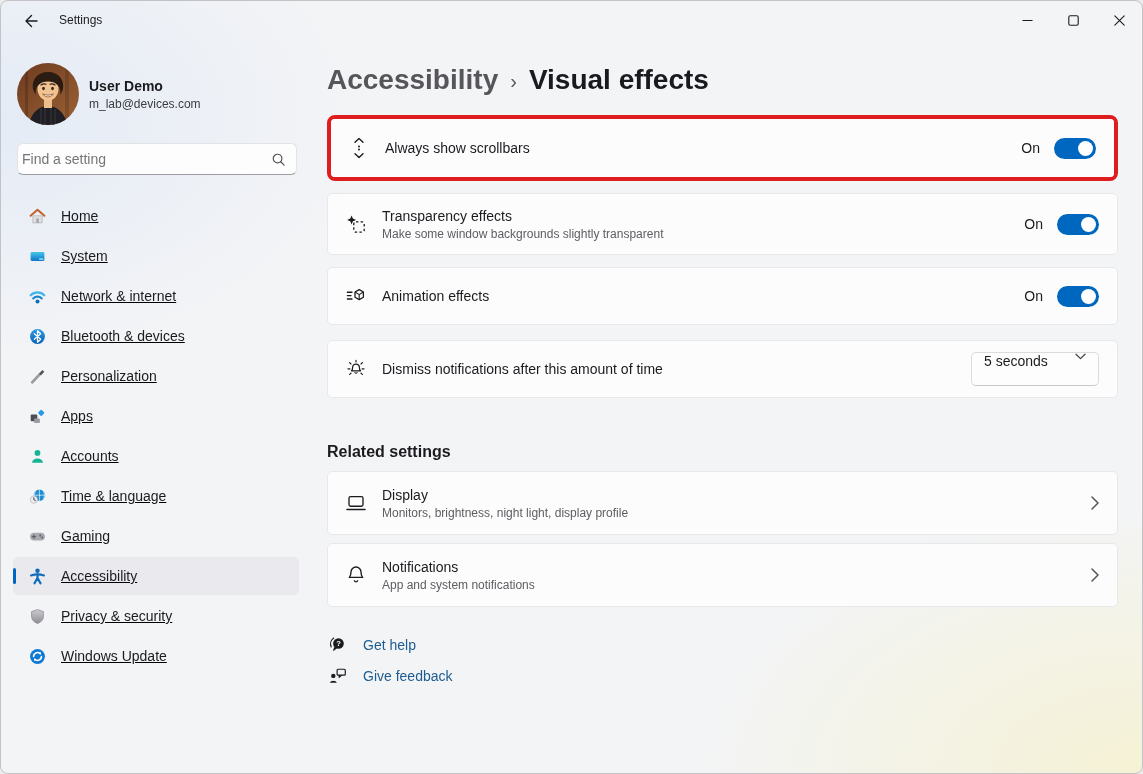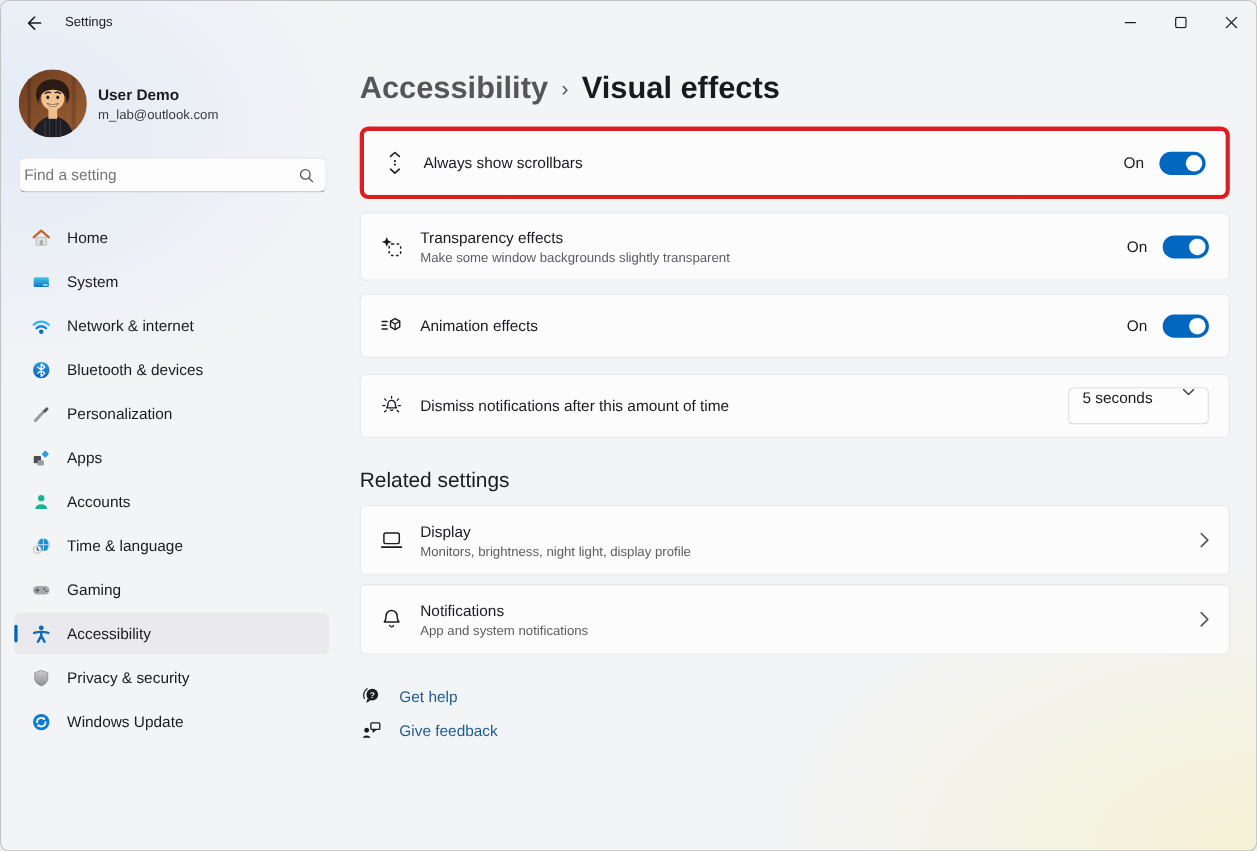--- a/index.html
+++ b/index.html
@@ -21,21 +21,21 @@
   
   .sidebar{ position:absolute; left:0; top:40px; width:310px; bottom:0; }
   .profile{ position:absolute; left:16px; top:22px; display:flex; align-items:center; }
   .avatar{ width:62px; height:62px; border-radius:50%; overflow:hidden; flex:0 0 62px; }
   .profile-text{ margin-left:10px; }
   .profile-name{ font-size:14px; font-weight:700; color:#1b1b1f; }
   .profile-email{ font-size:12px; color:#3b3b40; margin-top:3px; }
   .searchbox{ position:absolute; left:16px; top:102px; width:280px; height:32px; background:#fdfdfd; border:1px solid #e3e3e5; border-bottom:1px solid #9c9ca1; border-radius:6px; display:flex; align-items:center; padding:0 10px 0 4px; }
   .searchbox input{ border:none; outline:none; background:transparent; flex:1; font-size:14px; color:#1b1b1f; font-family:inherit; }
   .searchbox input::placeholder{ color:#767679; }
-  .nav{ position:absolute; left:12px; right:12px; top:156px; }
+  .nav{ position:absolute; left:12px; right:12px; top:156px;text-decoration:underline; }
   .nav-item{ position:relative; height:38px; margin-bottom:2px; border-radius:5px; display:flex; align-items:center; padding-left:14px; cursor:pointer; }
   .nav-item.selected{ background:#eaeaee; }
   .nav-item.selected::before{ content:""; position:absolute; left:0; top:11px; width:3px; height:16px; border-radius:2px; background:#0067c0; }
   .nav-icon{ width:20px; height:18px; display:flex; align-items:center; justify-content:center; }
   .nav-label{ margin-left:14px; font-size:14px; color:#1b1b1f; }
   
   .main{ position:absolute; left:326px; top:40px; width:791px; bottom:0; }
   .breadcrumb{ margin-top:20px; font-size:28px; line-height:36px; display:flex; align-items:center; gap:12px; }
   .crumb-parent{ color:#55555a; font-weight:600; cursor:pointer; }
   .crumb-sep{ color:#55555a; font-size:20px; font-weight:400; padding-top:2px; }
@@ -49,21 +49,21 @@
   .row-desc{ font-size:12px; color:#5d5d62; margin-top:3px; }
   .row-right{ display:flex; align-items:center; gap:14px; }
   .toggle-state{ font-size:14px; color:#1b1b1f; }
   .toggle{ width:42px; height:21px; border-radius:11px; background:#0067c0; position:relative; cursor:pointer; }
   .toggle .knob{ position:absolute; right:3px; top:3px; width:15px; height:15px; border-radius:50%; background:#fff; }
   .card.c2{ margin-top:12px; height:62px; }
   .card.c3{ margin-top:12px; height:58px; }
   .card.c4{ margin-top:15px; height:58px; }
   .dropdown{ width:128px; height:34px; background:#fdfdfd; border:1px solid #dcdcde; border-bottom-color:#c9c9cc; border-radius:5px; display:flex; padding:0 12px; cursor:pointer; }
   .dropdown-value{ flex:1; font-size:14px; color:#1b1b1f; }
-  .section-header{ margin-top:29px; font-size:19px; font-weight:400; color:#1b1b1f; }
+  .section-header{ margin-top:45px; font-size:16px; font-weight:700; color:#1b1b1f; }
   .card.related{ margin-top:10px; height:64px; cursor:pointer; }
   .card.related + .card.related{ margin-top:8px; }
   .chevron-right{ display:flex; align-items:center; }
   .links{ margin-top:28px; display:flex; flex-direction:column; gap:12px; }
   .link-row{ display:flex; align-items:center; gap:16px; }
   .link-icon{ width:20px; display:flex; justify-content:center; }
   .link-label{ font-size:14px; color:#1e5c90; text-decoration:none; cursor:pointer; }
 </style>
 </head>
 <body>
@@ -115,21 +115,21 @@
           <ellipse cx="31" cy="26" rx="10.5" ry="11.5" fill="#f2c391"></ellipse>
           <path d="M31 9 c-11 0 -16.5 8 -15 17 l2.5 6 c-0.5-9 4.5-13.5 12.5-13.5 s13 4.5 12.5 13.5 l2.5-6 c1.5-9-4-17-15-17 z" fill="#2a1c12"></path>
           <ellipse cx="26.5" cy="25.5" rx="1.3" ry="1.7" fill="#2a241e"></ellipse>
           <ellipse cx="35.5" cy="25.5" rx="1.3" ry="1.7" fill="#2a241e"></ellipse>
           <path d="M24 22 q2.5-1.8 5-0.8 M33 21.2 q2.5-1 5 0.8" stroke="#2a1c12" stroke-width="1.2" fill="none" stroke-linecap="round"></path>
           <path d="M25.5 31 q5.5 6 11 0 q-5.5 2.5 -11 0 z" fill="#fff" stroke="#8a5a38" stroke-width="0.8"></path>
         </svg>
       </div>
       <div class="profile-text">
         <div class="profile-name">User Demo</div>
-        <div class="profile-email">m_lab@outlook.com</div>
+        <div class="profile-email">m_lab@devices.com</div>
       </div>
     </div>
 
     <div class="searchbox">
       <input type="text" placeholder="Find a setting" style="">
       <svg width="15" height="15" viewBox="0 0 16 16">
           <circle cx="7" cy="7" r="4.6" stroke="#55555a" stroke-width="1.3" fill="none"></circle>
           <path d="M10.4 10.4 L14 14" stroke="#55555a" stroke-width="1.3" stroke-linecap="round"></path>
         </svg>
     </div>

